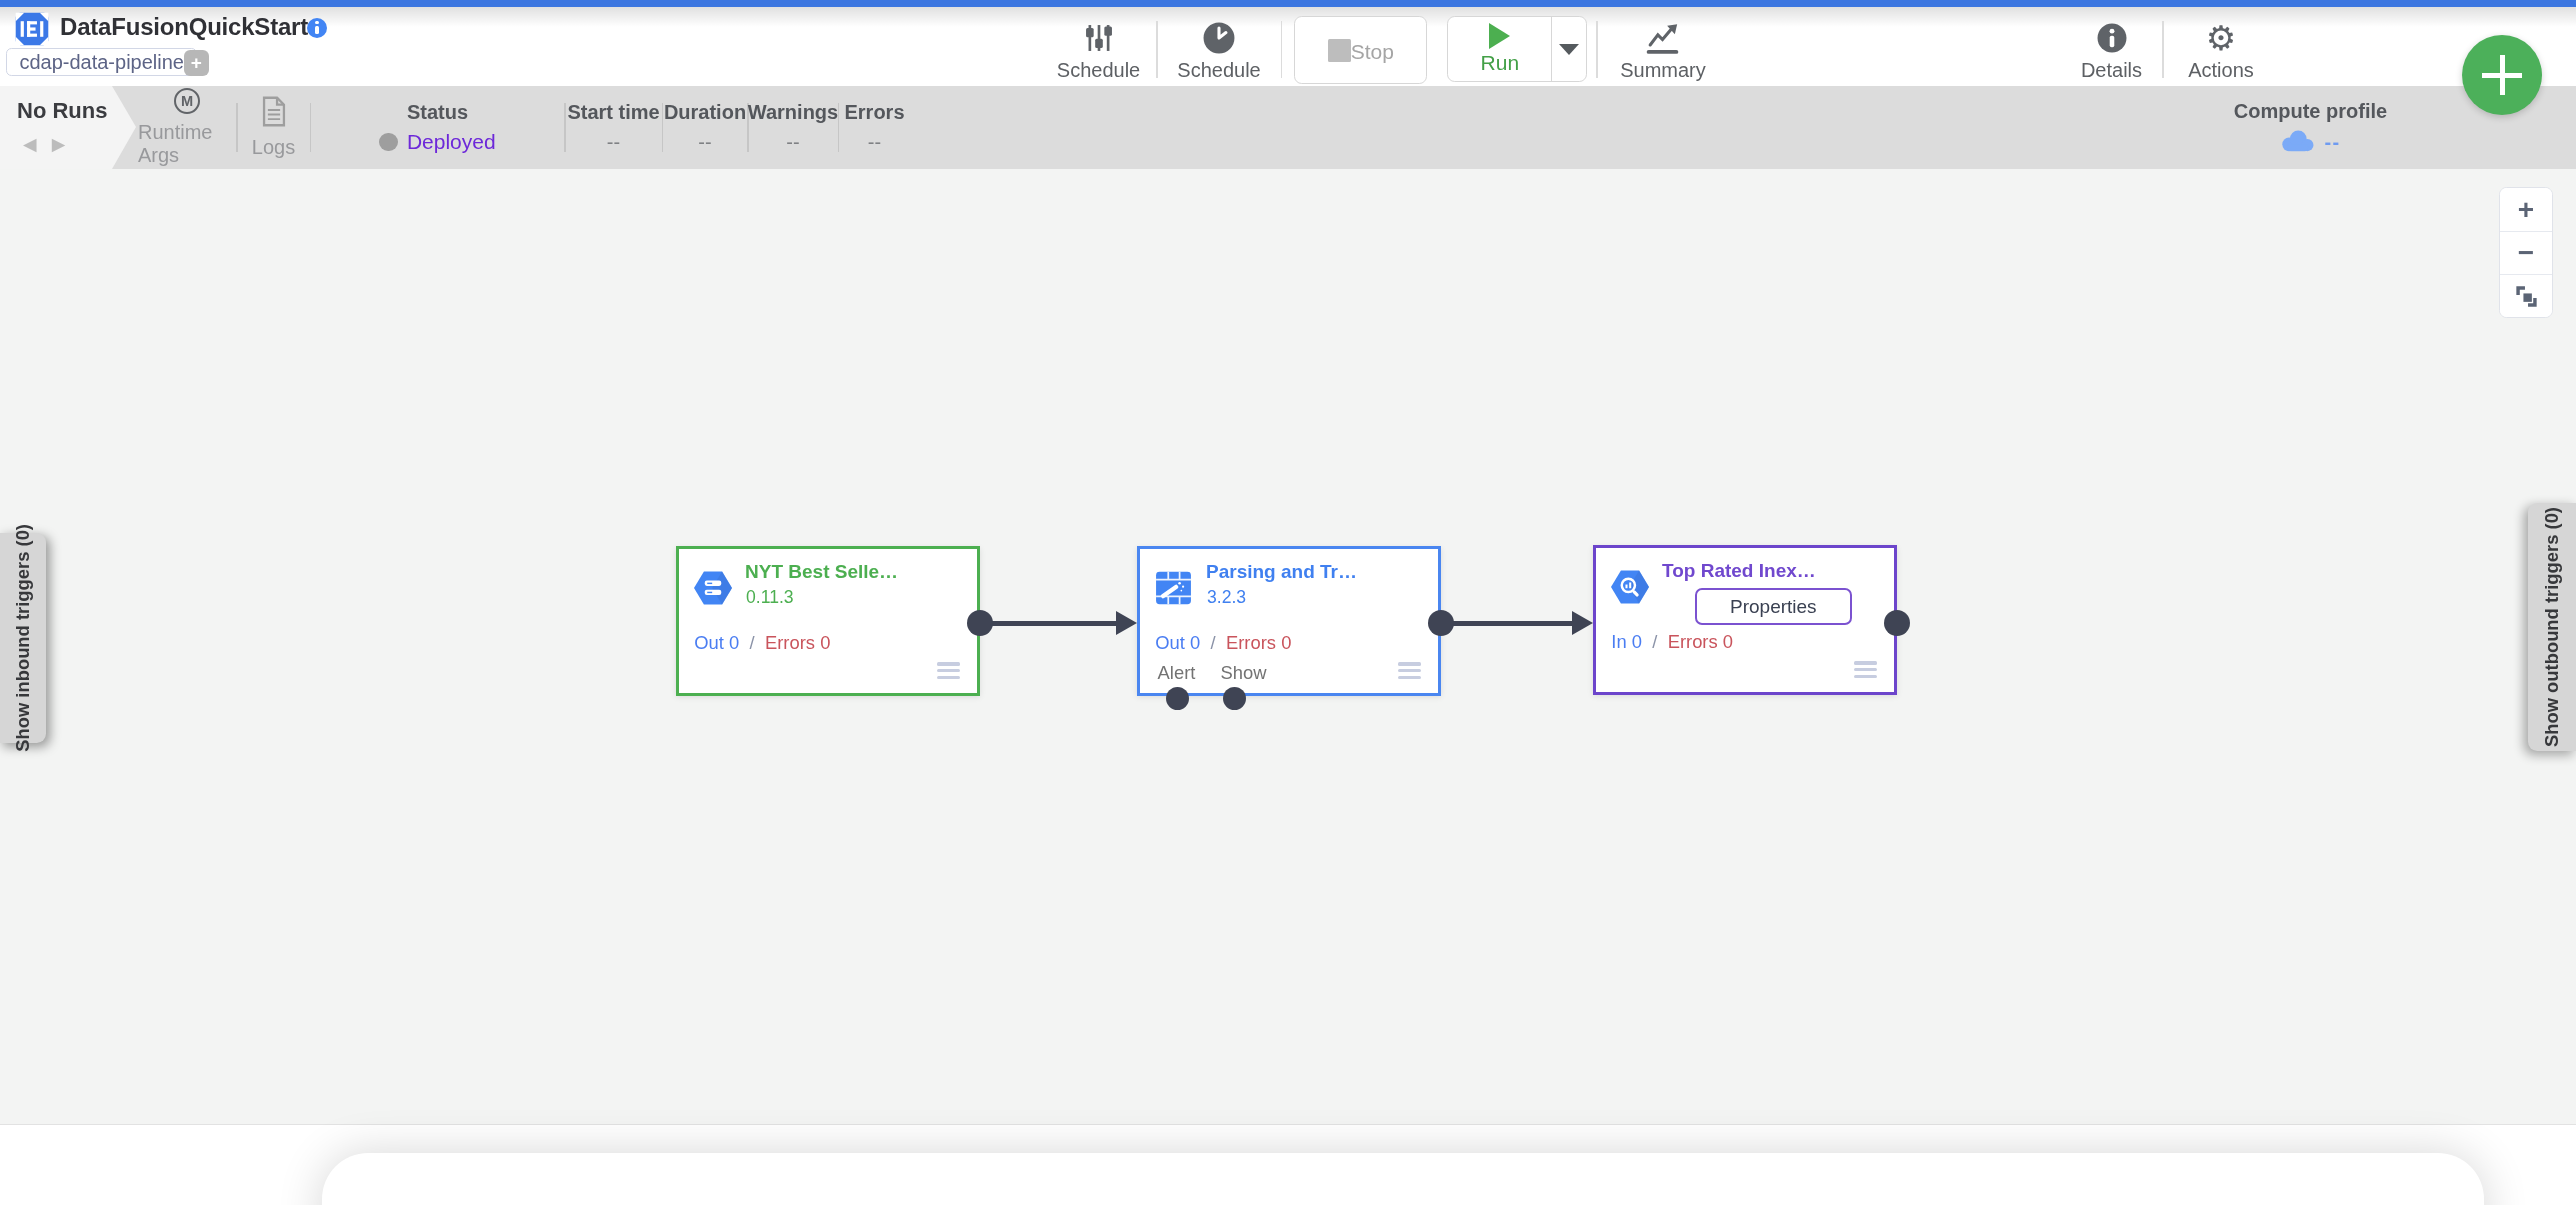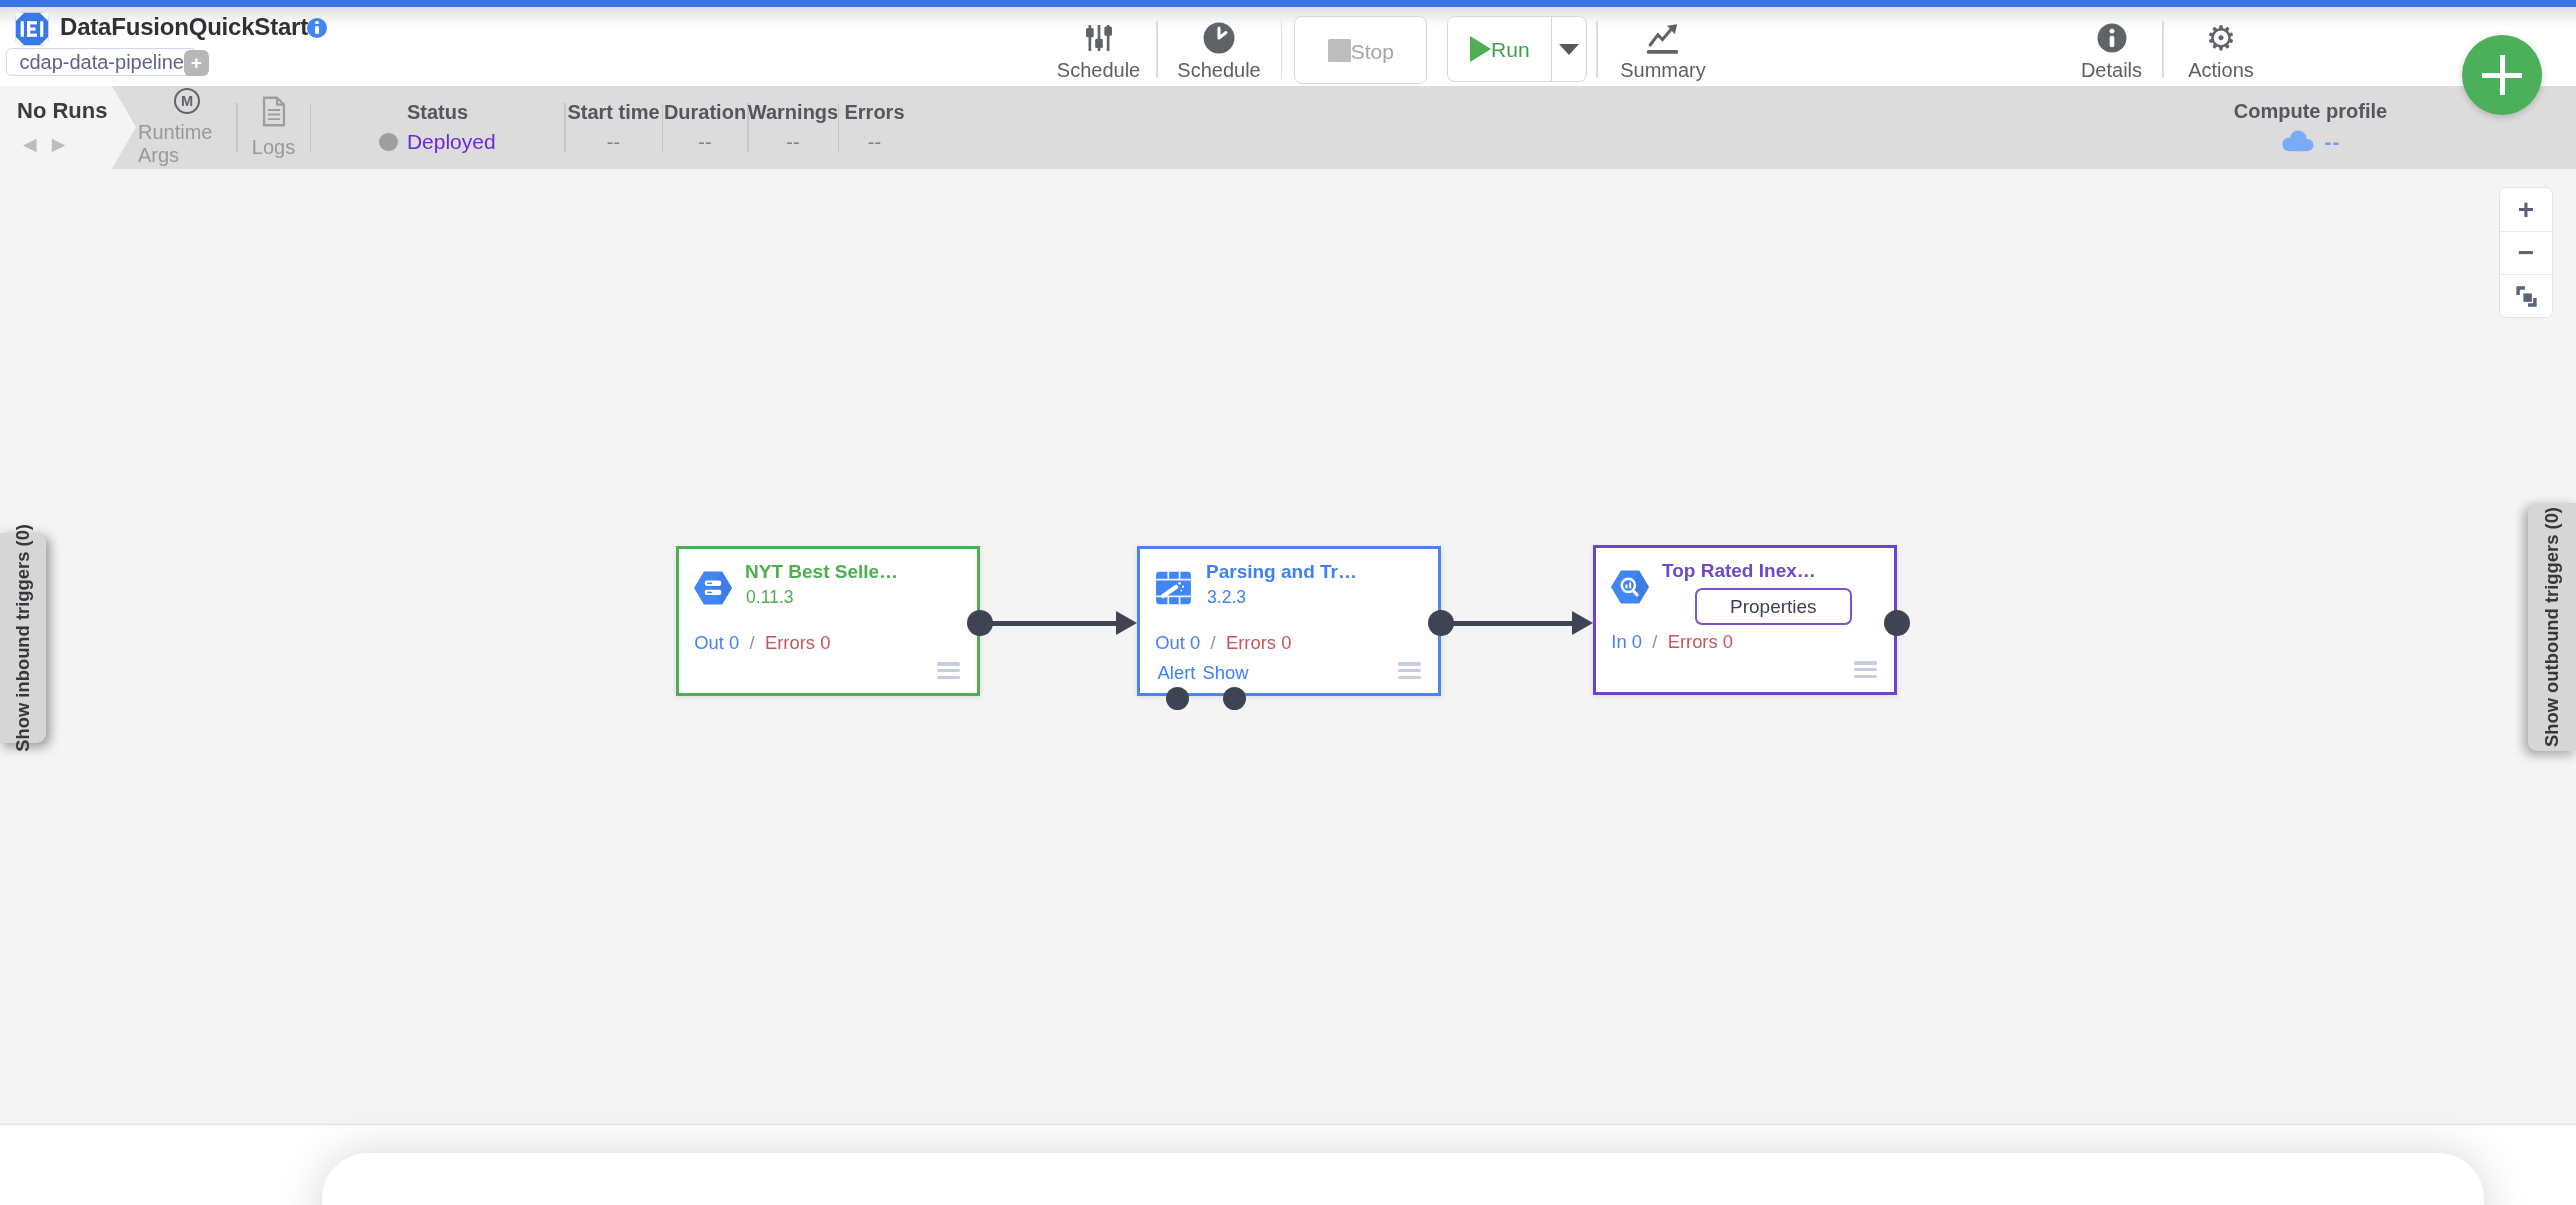--- a/index.html
+++ b/index.html
@@ -32,21 +32,21 @@
   .tb-configure { width:115px; }
   .tb-schedule { width:123px; }
   .tb-summary { width:130px; }
   .hdr-div { width:1.5px; height:57px; background:#dcdcdc; margin-top:6.1px; }
   .btn-stop { width:133px; height:68px; margin:1.5px 0 0 12.3px; border:1.5px solid #d7d7d7; border-radius:7.7px;
     display:flex; flex-direction:row; align-items:center; justify-content:center; background:#fff; }
   .btn-stop .sq { width:23px; height:23px; background:#bdbdbd; border-radius:1.5px; }
   .btn-stop .tb-label { color:#a5a5a5; font-size:21px; margin-top:3.1px; }
   .btn-run-group { width:140px; height:66px; margin:1.5px 9.2px 0 20px; border:1.5px solid #d7d7d7; border-radius:7.7px;
     display:flex; background:#fff; overflow:hidden; }
-  .run-part { flex:1; display:flex; flex-direction:row; align-items:center; justify-content:center; }
+  .run-part { flex:1; display:flex; flex-direction:column; align-items:center; justify-content:center; }
   .run-tri { width:0; height:0; border-top:13px solid transparent; border-bottom:13px solid transparent; border-left:21.5px solid #4CAF50; }
   .run-part .tb-label { color:#43A047; font-size:21px; margin-top:1.5px; }
   .caret-part { width:35px; border-left:1.5px solid #d7d7d7; display:flex; align-items:center; justify-content:center; }
   .caret-down { width:0; height:0; border-left:10px solid transparent; border-right:10px solid transparent; border-top:11.5px solid #555a5e; }
 
   .toolbar-right { position:absolute; left:2061px; top:7.7px; height:69px; display:flex; align-items:flex-start; }
   .tb-details { width:101px; }
   .tb-actions { width:115px; }
   .gear-glyph { font-size:34px; color:#5f6368; line-height:34px; }
 
@@ -115,21 +115,21 @@
   .n-purple .node-title { color:#7048CE; }
   .node-version { position:absolute; left:67px; top:38px; font-size:17.6px; }
   .n-green .node-version { color:#4CAF50; }
   .n-blue .node-version { color:#4080F0; }
   .node-metrics { position:absolute; left:15.3px; top:83px; font-size:18.4px; white-space:nowrap; }
   .m-blue { color:#4A7DF2; }
   .m-slash { color:#8b93a8; }
   .m-red { color:#C9545C; }
   .hamburger { position:absolute; right:17px; bottom:14px; display:flex; flex-direction:column; gap:3.1px; }
   .hamburger i { display:block; width:23px; height:3.5px; background:#c7cde0; border-radius:1.5px; }
-  .port-labels { position:absolute; left:17.6px; top:113px; display:flex; gap:7px; font-size:18.4px; color:#3b82f6; }
+  .port-labels { position:absolute; left:17.6px; top:113px; display:flex; gap:25px; font-size:18.4px; color:#737373; }
   .props-btn { position:absolute; left:71px; top:40px; height:37px; padding:0 33px; border:2.3px solid #7B52D0; border-radius:7px;
     background:#fff; font-size:19px; color:#3a4152; display:flex; align-items:center;margin-left:28px; }
 
   
   .port { position:absolute; border-radius:50%; background:#3F4454; z-index:12; }
   .port-out { width:26px; height:26px; }
   .port-bottom { width:23px; height:23px; }
   .conn-line { position:absolute; height:4.6px; background:#3F4454; z-index:11; }
   .conn-arrow { position:absolute; width:0; height:0; border-top:12.3px solid transparent; border-bottom:12.3px solid transparent;
     border-left:21.5px solid #3F4454; z-index:11; }

